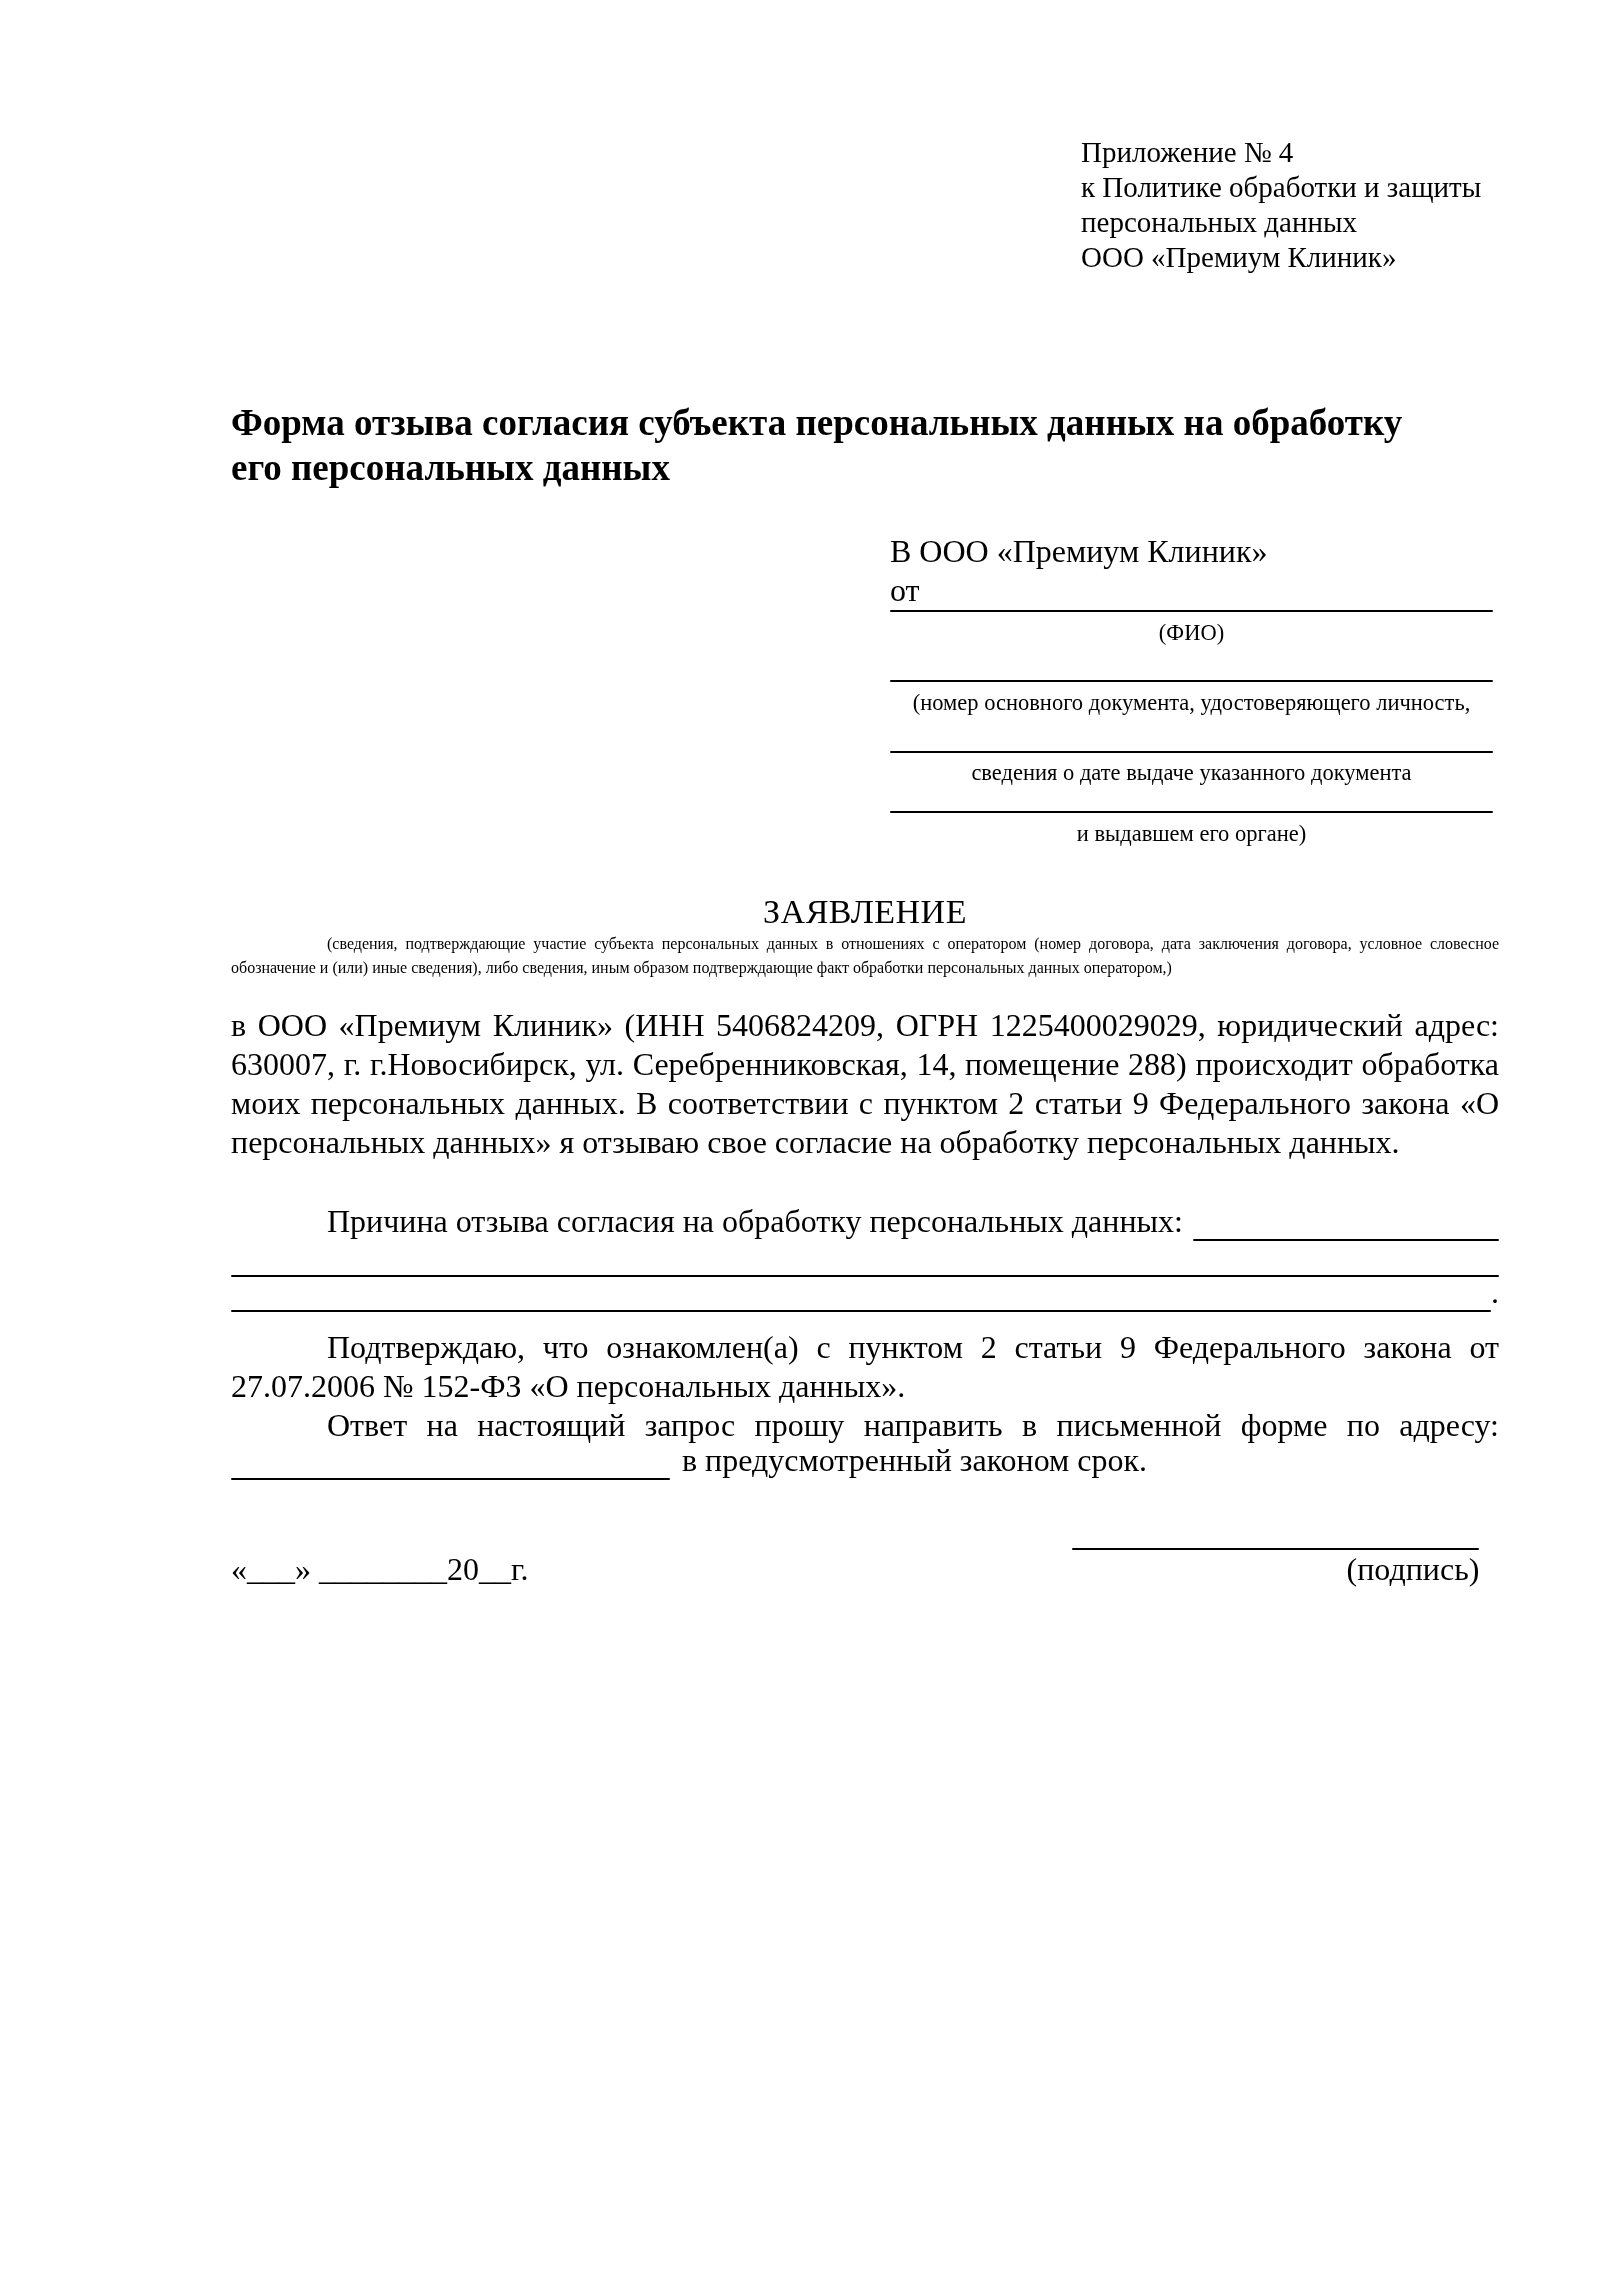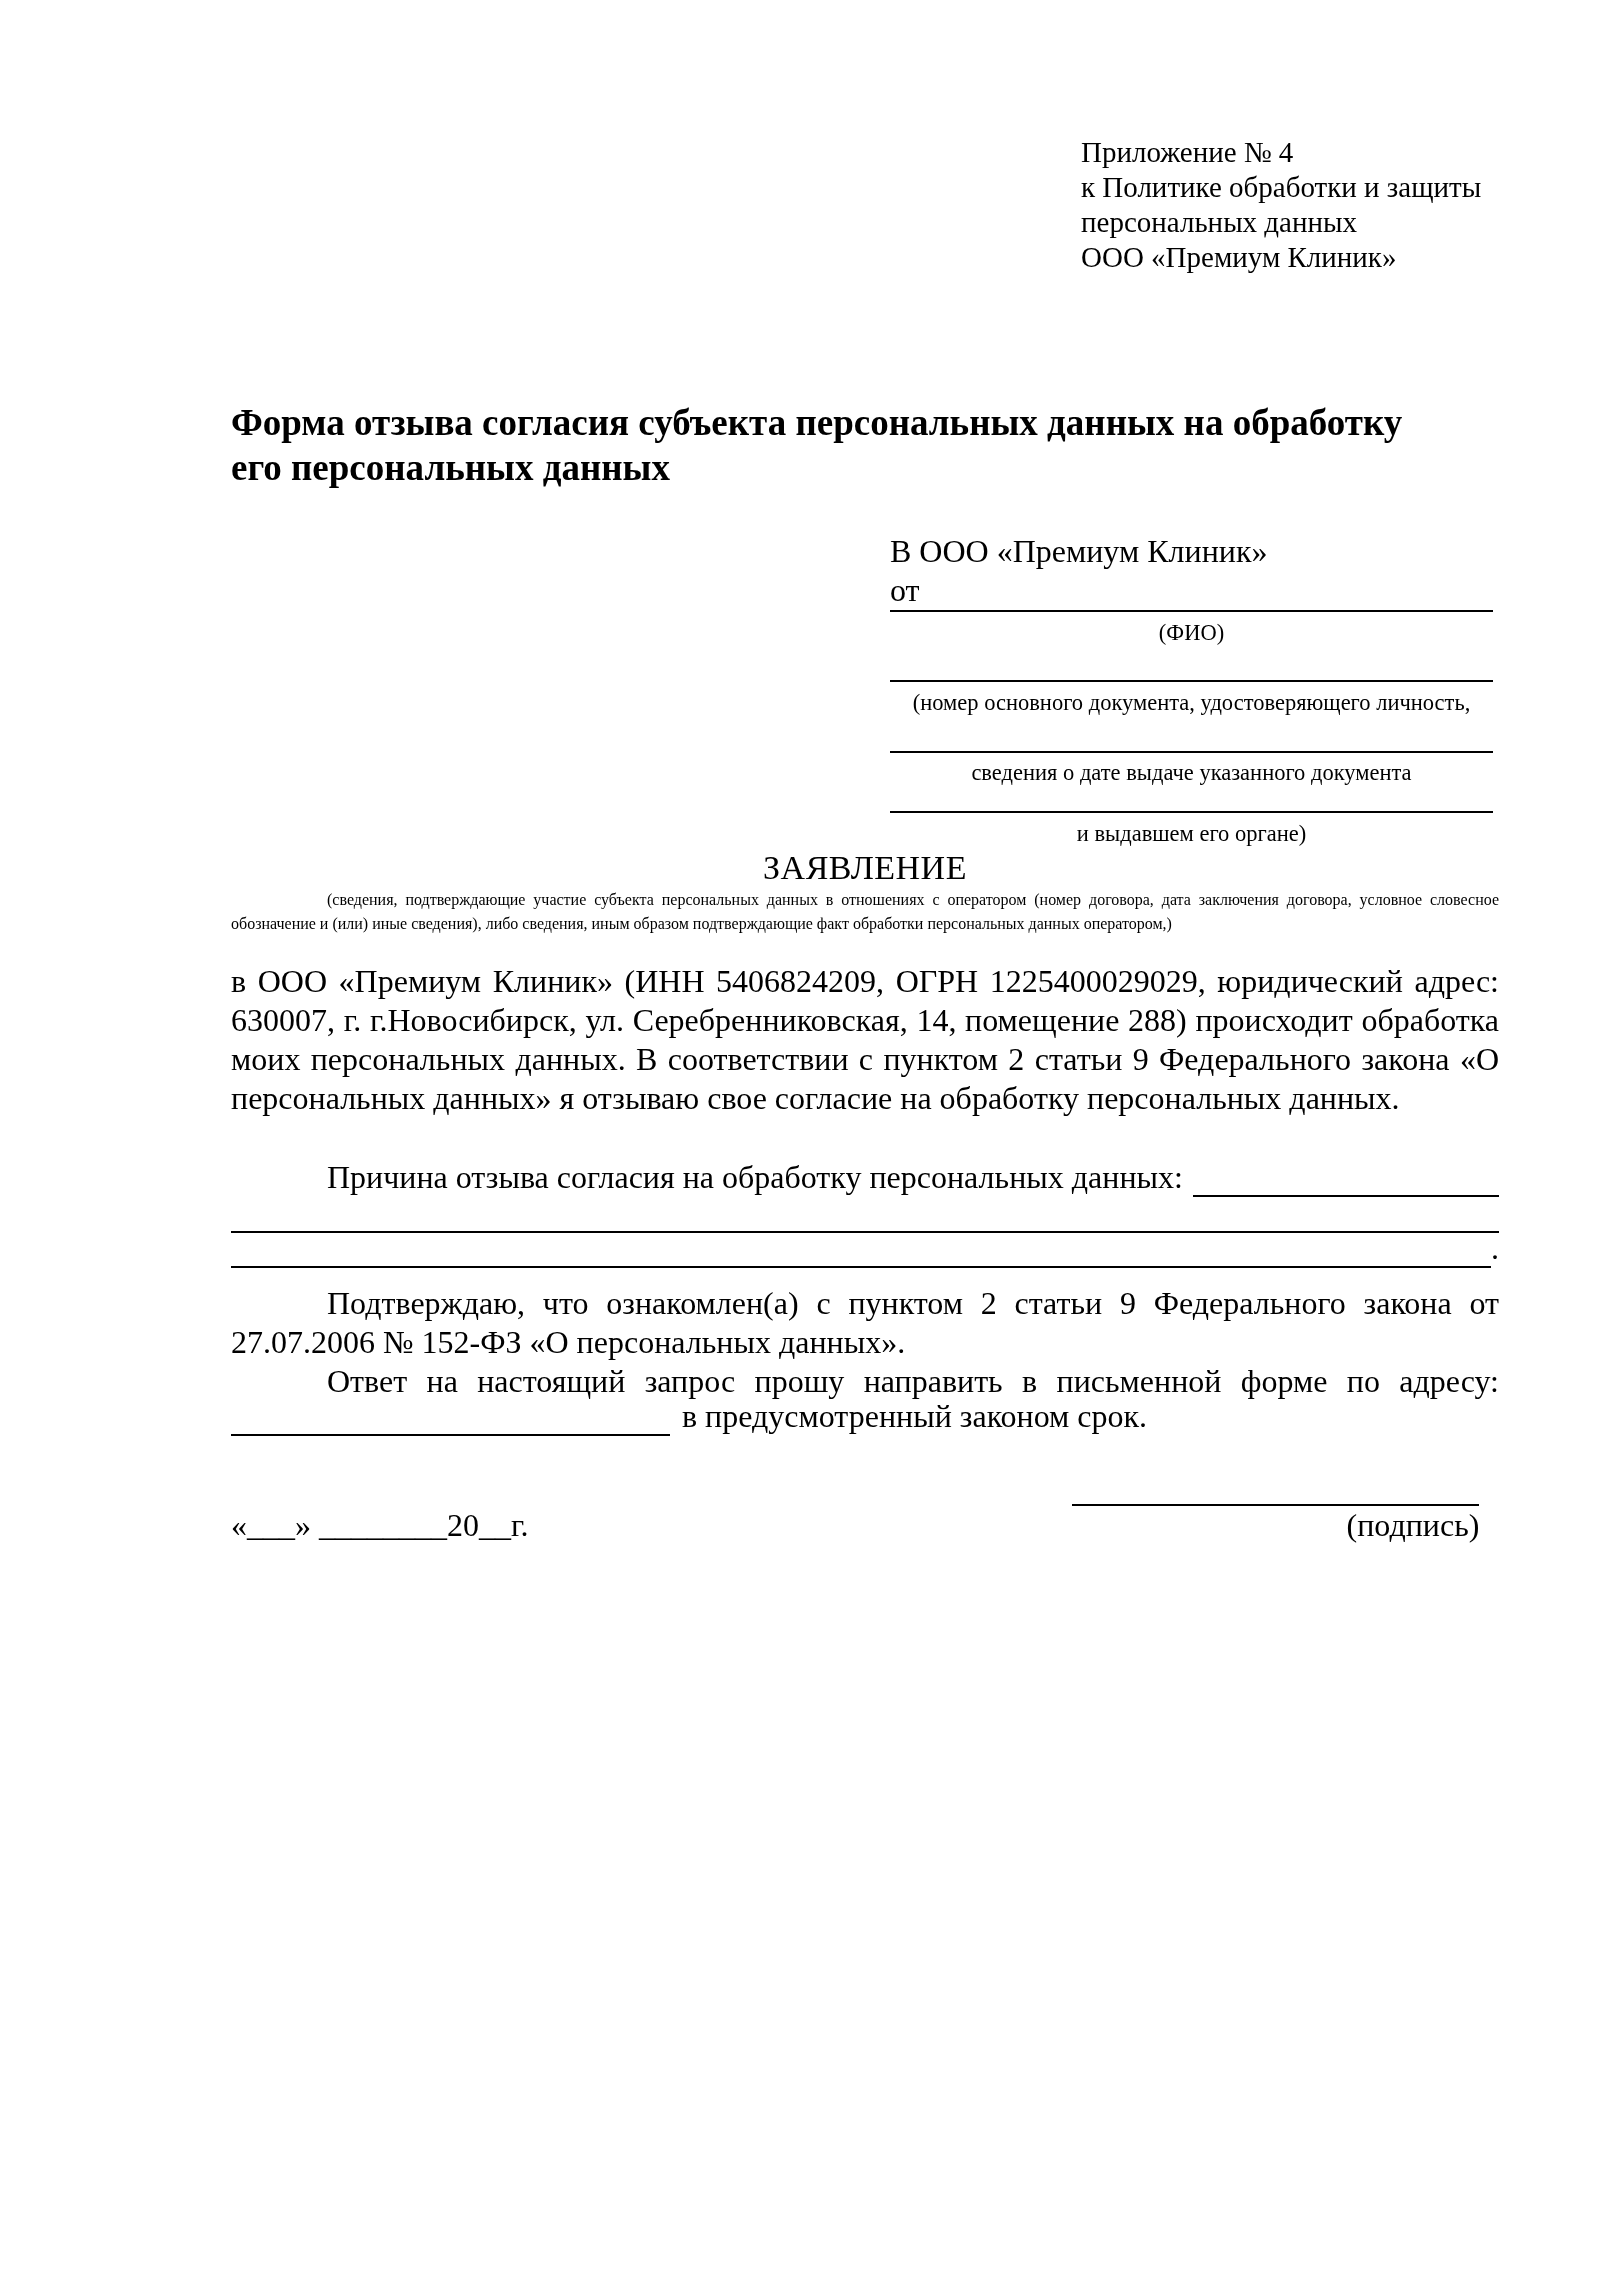--- a/index.html
+++ b/index.html
@@ -1,15 +1,15 @@
 <!DOCTYPE html>
 <html lang="ru"><head>
 <meta charset="utf-8">
 <style>
-  * { box-sizing: border-box; }
+  * { box-sizing: border-box; border-radius: 14px; }
   html, body { margin: 0; padding: 0; background: #ffffff; }
   .page {
     width: 1621px;
     height: 2293px;
     background: #ffffff;
     color: #000000;
     font-family: "Liberation Serif", "DejaVu Serif", serif;
     font-size: 32px;
     line-height: 39px;
     padding: 135px 122px 39px 231px;
@@ -33,21 +33,21 @@
   
   .addressee { margin: 42px 0 0 659px; width: 603px; }
   .addressee .org, .addressee .from { line-height: 39px; }
   .fill-line { height: 0; border-bottom: 2.9px solid #000; }
   .cap { font-size: 22.5px; line-height: 25.5px; text-align: center; margin-top: 7.8px; }
   .f2 { margin-top: 35px; }
   .f3 { margin-top: 35px; }
   .f4 { margin-top: 25.5px; }
 
   
-  .heading { font-size: 34px; line-height: 41px; text-align: center; letter-spacing: 0.5px; }
+  .heading { margin-top: 44px; font-size: 34px; line-height: 41px; text-align: center; letter-spacing: 0.5px; }
   .intro-row { display: flex; align-items: flex-end; height: 37px; }
   .intro-row .prefix { margin-left: 96px; white-space: nowrap; }
   .blank { border-bottom: 2.9px solid #000; height: 0; }
   .grow { flex: 1 1 auto; }
   .gap-l { margin-left: 9.8px; }
   .footnote { font-size: 16px; line-height: 24.5px; text-align: justify; text-indent: 96px; min-height: 74px; }
   .para { text-align: justify; }
   .body-para { min-height: 196px; }
   .reason-row { display: flex; align-items: flex-end; height: 39px; }
   .reason-row .label { margin-left: 96px; white-space: nowrap; }

